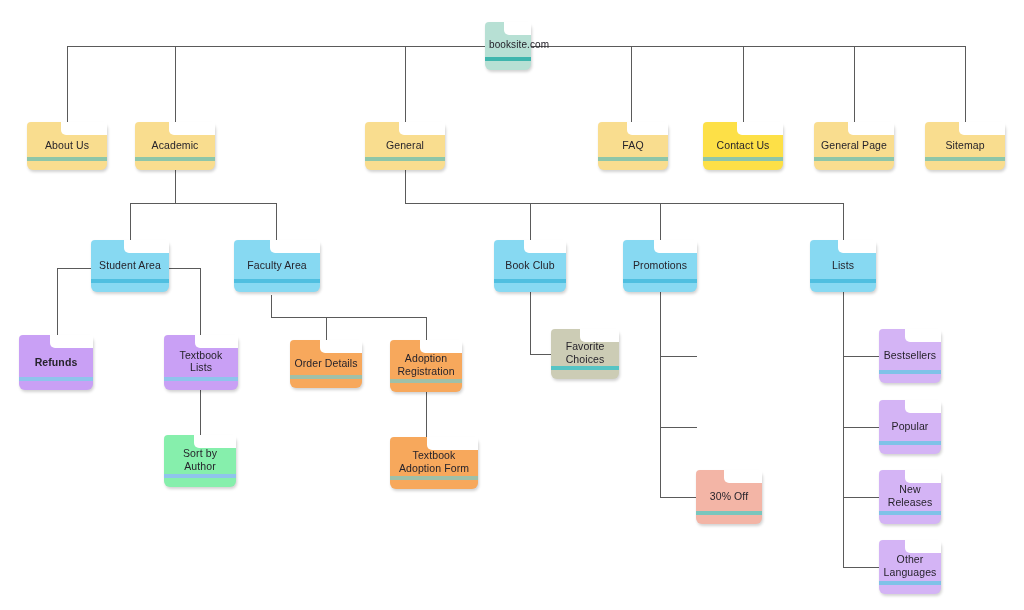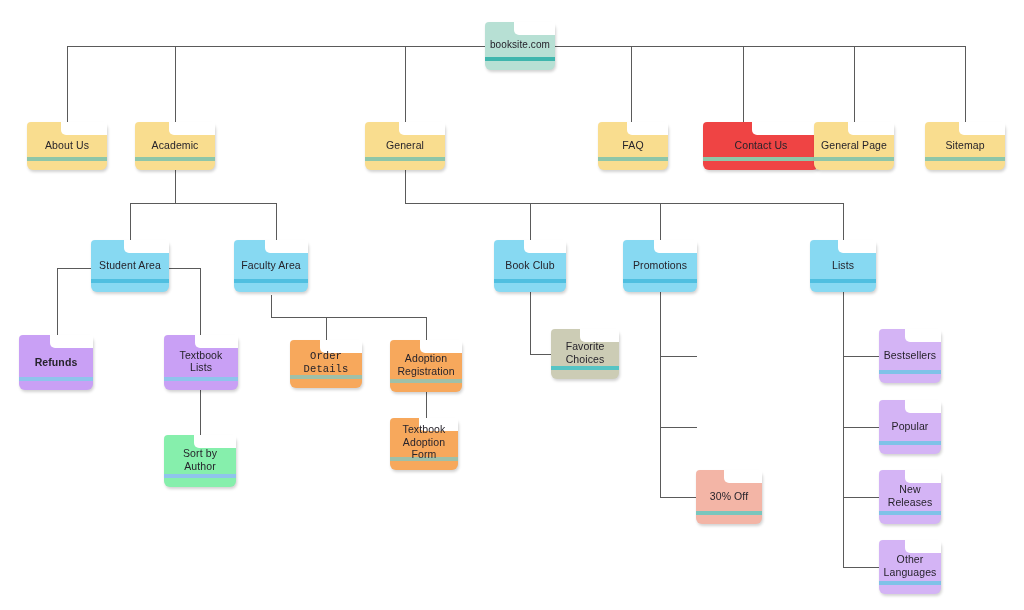--- a/index.html
+++ b/index.html
@@ -76,21 +76,21 @@
   <div class="ln h" style="left:660px;top:356px;width:37px;"></div>
   <div class="ln h" style="left:660px;top:427px;width:37px;"></div>
   <div class="ln h" style="left:660px;top:497px;width:37px;"></div>
 
   <div class="ln v" style="left:843px;top:292px;height:275px;"></div>
   <div class="ln h" style="left:843px;top:356px;width:37px;"></div>
   <div class="ln h" style="left:843px;top:427px;width:37px;"></div>
   <div class="ln h" style="left:843px;top:497px;width:37px;"></div>
   <div class="ln h" style="left:843px;top:567px;width:37px;"></div>
 
-  <div class="node" style="left:485px;top:22px;width:70px;height:48px;">
+  <div class="node" style="left:485px;top:22px;width:46px;height:48px;">
     <div class="folder" style="background:#b7e0d4;">
       <div class="tab"></div>
       <div class="bar" style="background:#3fb6ad;"></div>
       <div class="label root">booksite.com</div>
     </div>
   </div>
 
   <div class="node" style="left:27px;top:122px;width:80px;height:48px;">
     <div class="folder" style="background:#f9dd8f;">
       <div class="tab"></div>
@@ -117,21 +117,21 @@
 
   <div class="node" style="left:598px;top:122px;width:70px;height:48px;">
     <div class="folder" style="background:#f9dd8f;">
       <div class="tab"></div>
       <div class="bar" style="background:#8fc6a8;"></div>
       <div class="label">FAQ</div>
     </div>
   </div>
 
   <div class="node" style="left:703px;top:122px;width:80px;height:48px;">
-    <div class="folder" style="background:#ef4444;padding-left:36px;">
+    <div class="folder" style="background:#fde047;">
       <div class="tab"></div>
       <div class="bar" style="background:#8fc6a8;"></div>
       <div class="label">Contact Us</div>
     </div>
   </div>
 
   <div class="node" style="left:814px;top:122px;width:80px;height:48px;">
     <div class="folder" style="background:#f9dd8f;">
       <div class="tab"></div>
       <div class="bar" style="background:#8fc6a8;"></div>
@@ -148,21 +148,21 @@
   </div>
 
   <div class="node" style="left:91px;top:240px;width:78px;height:52px;">
     <div class="folder" style="background:#87d9f2;">
       <div class="tab"></div>
       <div class="bar" style="background:#4fbfe0;"></div>
       <div class="label">Student Area</div>
     </div>
   </div>
 
-  <div class="node" style="left:234px;top:240px;width:74px;height:52px;">
+  <div class="node" style="left:234px;top:240px;width:86px;height:52px;">
     <div class="folder" style="background:#87d9f2;">
       <div class="tab"></div>
       <div class="bar" style="background:#4fbfe0;"></div>
       <div class="label">Faculty Area</div>
     </div>
   </div>
 
   <div class="node" style="left:494px;top:240px;width:72px;height:52px;">
     <div class="folder" style="background:#87d9f2;">
       <div class="tab"></div>
@@ -197,21 +197,21 @@
 
   <div class="node" style="left:164px;top:335px;width:74px;height:55px;">
     <div class="folder" style="background:#c9a0f5;">
       <div class="tab"></div>
       <div class="bar" style="background:#8fc4ec;"></div>
       <div class="label">Textbook Lists</div>
     </div>
   </div>
 
   <div class="node" style="left:290px;top:340px;width:72px;height:48px;">
-    <div class="folder" style="background:#f7a85c;font-family:Liberation Mono, monospace;">
+    <div class="folder" style="background:#f7a85c;">
       <div class="tab"></div>
       <div class="bar" style="background:#9fc0a8;"></div>
       <div class="label">Order Details</div>
     </div>
   </div>
 
   <div class="node" style="left:390px;top:340px;width:72px;height:52px;">
     <div class="folder" style="background:#f7a85c;">
       <div class="tab"></div>
       <div class="bar" style="background:#9fc0a8;"></div>
@@ -273,21 +273,21 @@
   </div>
 
   <div class="node" style="left:164px;top:435px;width:72px;height:52px;">
     <div class="folder" style="background:#86efac;">
       <div class="tab"></div>
       <div class="bar" style="background:#8fc4ec;"></div>
       <div class="label">Sort by Author</div>
     </div>
   </div>
 
-  <div class="node" style="left:390px;top:418px;width:68px;height:52px;">
+  <div class="node" style="left:390px;top:437px;width:88px;height:52px;">
     <div class="folder" style="background:#f7a85c;">
       <div class="tab"></div>
       <div class="bar" style="background:#9fc0a8;"></div>
       <div class="label" style="white-space:pre-line;">Textbook
 Adoption Form</div>
     </div>
   </div>
 
 </div>
 

